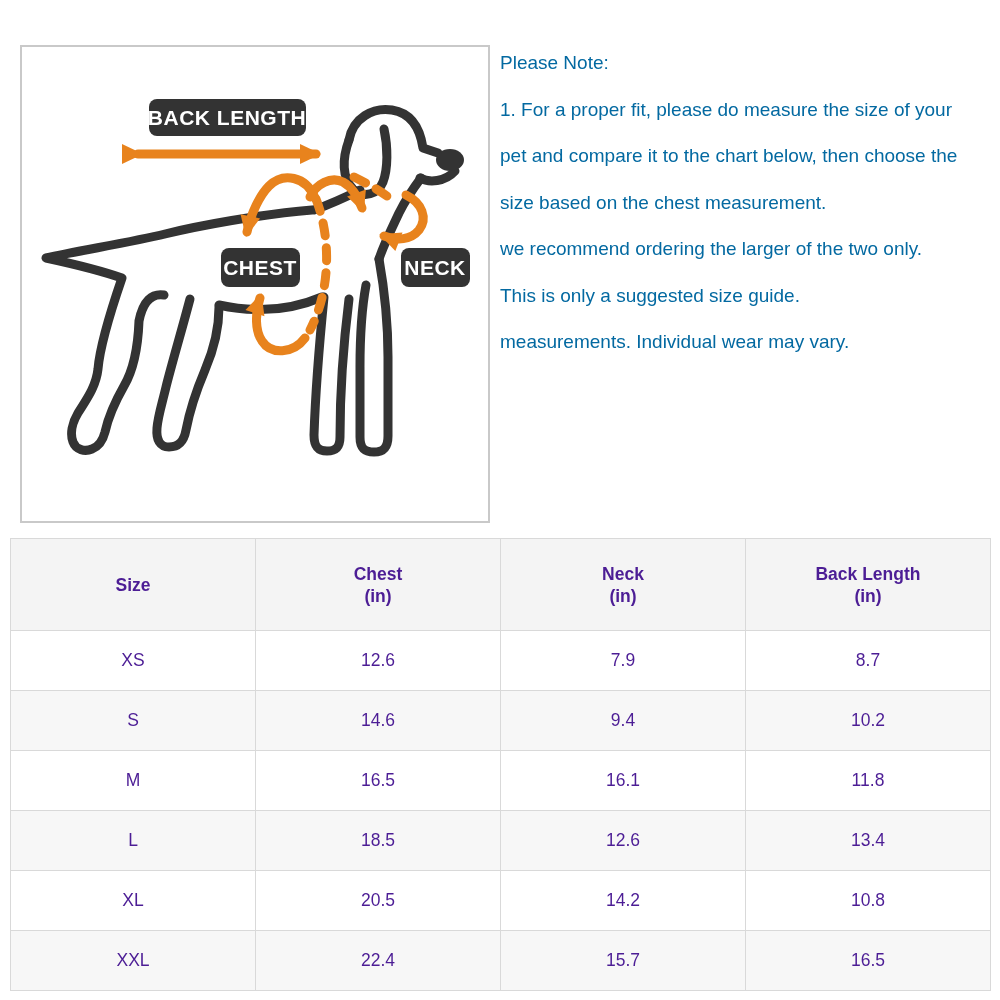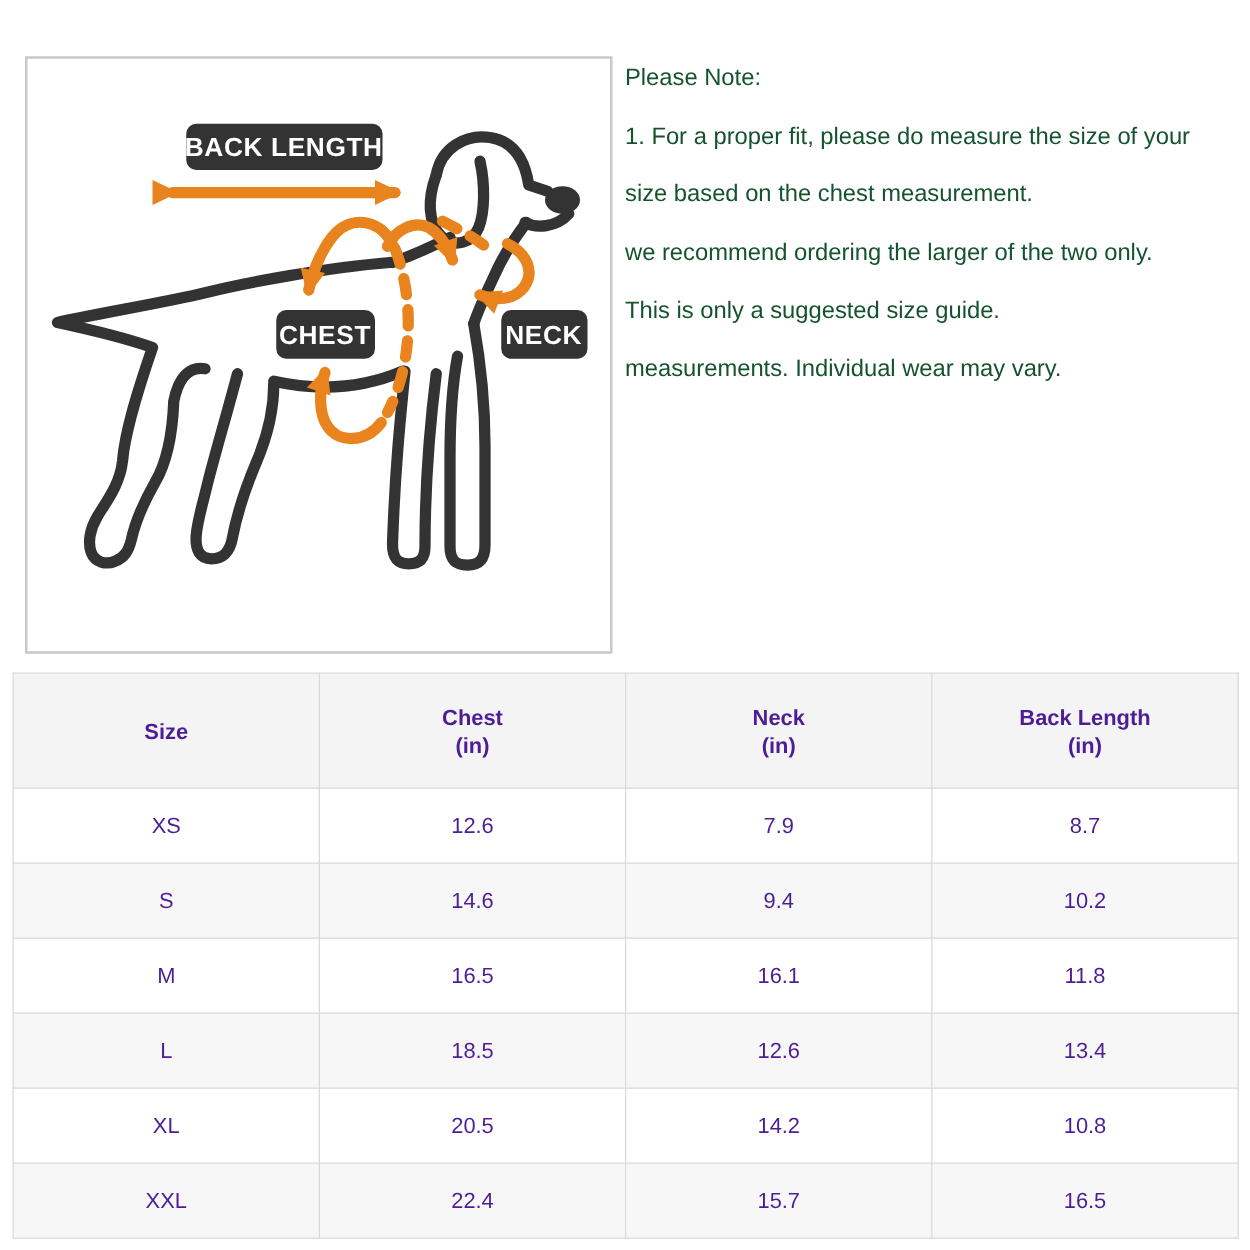--- a/index.html
+++ b/index.html
@@ -25,21 +25,21 @@
   .accent-dash{fill:none;stroke:var(--accent);stroke-width:9;stroke-linecap:round;stroke-dasharray:13 12;}
   .arrowhead{fill:var(--accent);}
   .badge-rect{fill:var(--badge);stroke:none;}
   .badge-text{fill:#ffffff;font-weight:bold;font-size:21px;letter-spacing:.5px;text-anchor:middle;
               font-family:"Liberation Sans","DejaVu Sans",sans-serif;}
 
   
   .notes{position:absolute;left:500px;top:40px;width:498px;}
   .note-line{
     white-space:nowrap;line-height:46.5px;height:46.5px;
-    font-size:19px;color:#14532d;
+    font-size:19px;color:#0369a1;
   }
 
   
   .size-table-wrap{position:absolute;left:10px;top:538px;width:981px;}
   table.size-table{
     width:100%;border-collapse:collapse;table-layout:fixed;
     font-size:17.5px;color:#4c1d95;
   }
   table.size-table th,table.size-table td{
     border:1px solid #d9d9d9;text-align:center;vertical-align:middle;padding:0;
@@ -112,20 +112,21 @@
 
       <rect class="badge-rect" x="379" y="201" width="69" height="39" rx="8"></rect>
       <text class="badge-text" x="413" y="228">NECK</text>
     </g>
   </svg>
 </div>
 
 <div class="notes">
     <div class="note-line">Please Note:</div>
     <div class="note-line">1. For a proper fit, please do measure the size of your</div>
+    <div class="note-line">pet and compare it to the chart below, then choose the</div>
     <div class="note-line">size based on the chest measurement.</div>
     <div class="note-line">we recommend ordering the larger of the two only.</div>
     <div class="note-line">This is only a suggested size guide.</div>
     <div class="note-line">measurements. Individual wear may vary.</div>
   </div>
 
 <div class="size-table-wrap">
   <table class="size-table">
     <thead>
       <tr>

